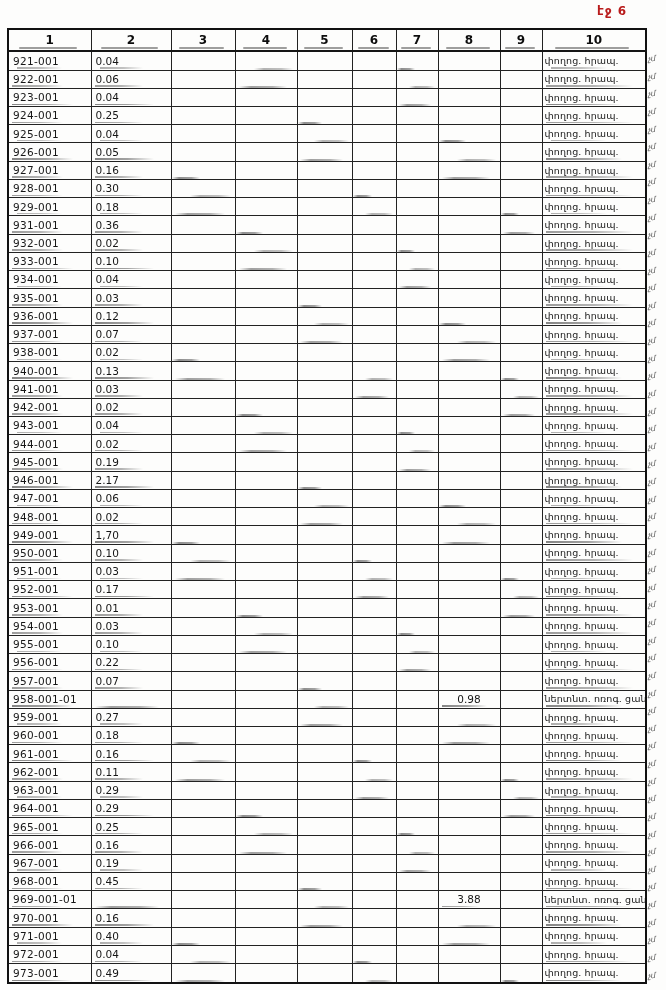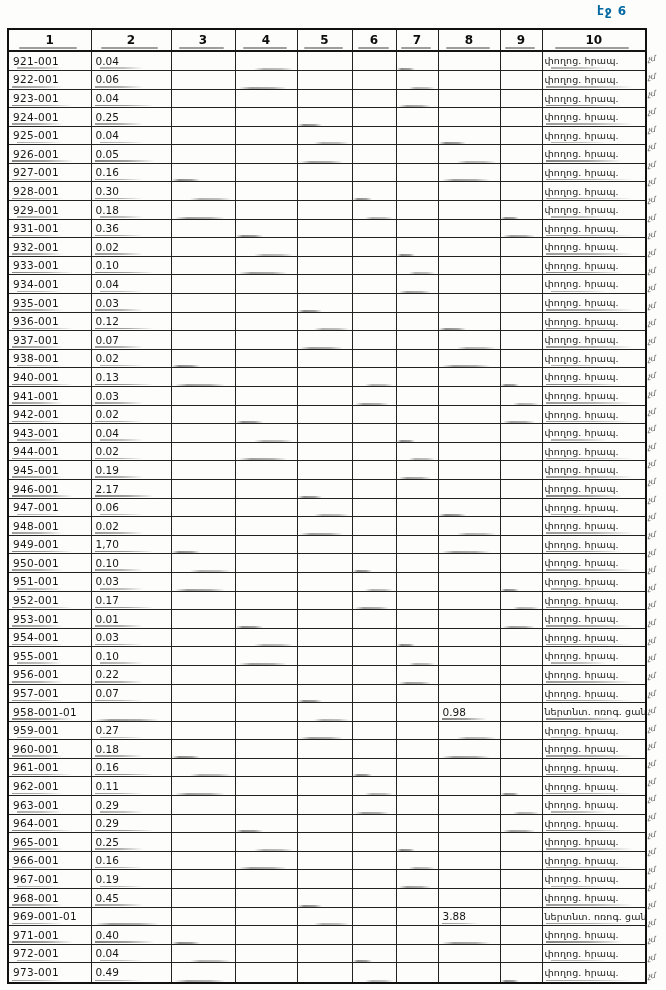--- a/index.html
+++ b/index.html
@@ -3,21 +3,21 @@
 <meta charset="utf-8">
 <style>
   html,body{margin:0;padding:0;}
   body{
     width:666px;height:990px;position:relative;overflow:hidden;
     background:#fdfdfc;color:#1a1a1a;
     font-family:"DejaVu Sans","Liberation Sans",sans-serif;
   }
   .page-label{
     position:absolute;top:4px;left:597px;
-    font-size:12px;font-weight:700;letter-spacing:1px;color:#0369a1;
+    font-size:12px;font-weight:700;letter-spacing:1px;color:#b91c1c;
   }
   table.doc-table{
     position:absolute;left:7px;top:28px;width:638px;height:956px;
     border-collapse:collapse;table-layout:fixed;
     border:2px solid #111;
   }
   th,td{
     border:1.5px solid #222;
     padding:0 4px;vertical-align:middle;
     font-size:10.5px;line-height:1;
@@ -29,21 +29,21 @@
     border-bottom:2.5px solid #151515;color:#0d0d0d;
   }
   th .hnum{display:inline-block;min-width:22px;padding-bottom:1px;}
   th::after{
     content:"";position:absolute;bottom:1px;left:12%;width:72%;height:2px;
     background:#2b2b2b;opacity:.45;border-radius:1px;
   }
   tbody td{color:#161616;}
   td.c1{text-align:left;letter-spacing:.3px;}
   td.c2{text-align:left;}
-  td.c8{}
+  td.c8{text-align:center;}
   td.c10{text-align:left;font-size:9.5px;padding:0 2px;letter-spacing:.1px;margin-left:39px;}
   
   td.u::after{
     content:"";position:absolute;bottom:1px;left:3px;height:1.5px;width:62%;
     background:linear-gradient(90deg,#3a3a3a 0%,#6a6a6a 55%,transparent 100%);
     opacity:.5;
   }
   td.c10.u::after{width:85%;}
   tbody tr:nth-child(3n) td.u::after{width:75%;opacity:.62;}
   tbody tr:nth-child(4n+1) td.u::after{left:8px;width:55%;opacity:.4;}
@@ -834,20 +834,36 @@
         <td class="c5">
           <i class="streak s1"></i>
         </td>
         <td class="c6"></td>
         <td class="c7"></td>
         <td class="c8 u">3.88</td>
         <td class="c9"></td>
         <td class="c10 u">ներտնտ. ոռոգ. ցանց</td>
       </tr>
       <tr>
+        <td class="c1 u">970-001</td>
+        <td class="c2 u">0.16</td>
+        <td class="c3"></td>
+        <td class="c4"></td>
+        <td class="c5">
+          <i class="streak s0"></i>
+        </td>
+        <td class="c6"></td>
+        <td class="c7"></td>
+        <td class="c8">
+          <i class="streak s1"></i>
+        </td>
+        <td class="c9"></td>
+        <td class="c10 u">փողոց. հրապ.</td>
+      </tr>
+      <tr>
         <td class="c1 u">971-001</td>
         <td class="c2 u">0.40</td>
         <td class="c3">
           <i class="streak s2"></i>
         </td>
         <td class="c4"></td>
         <td class="c5"></td>
         <td class="c6"></td>
         <td class="c7"></td>
         <td class="c8">

